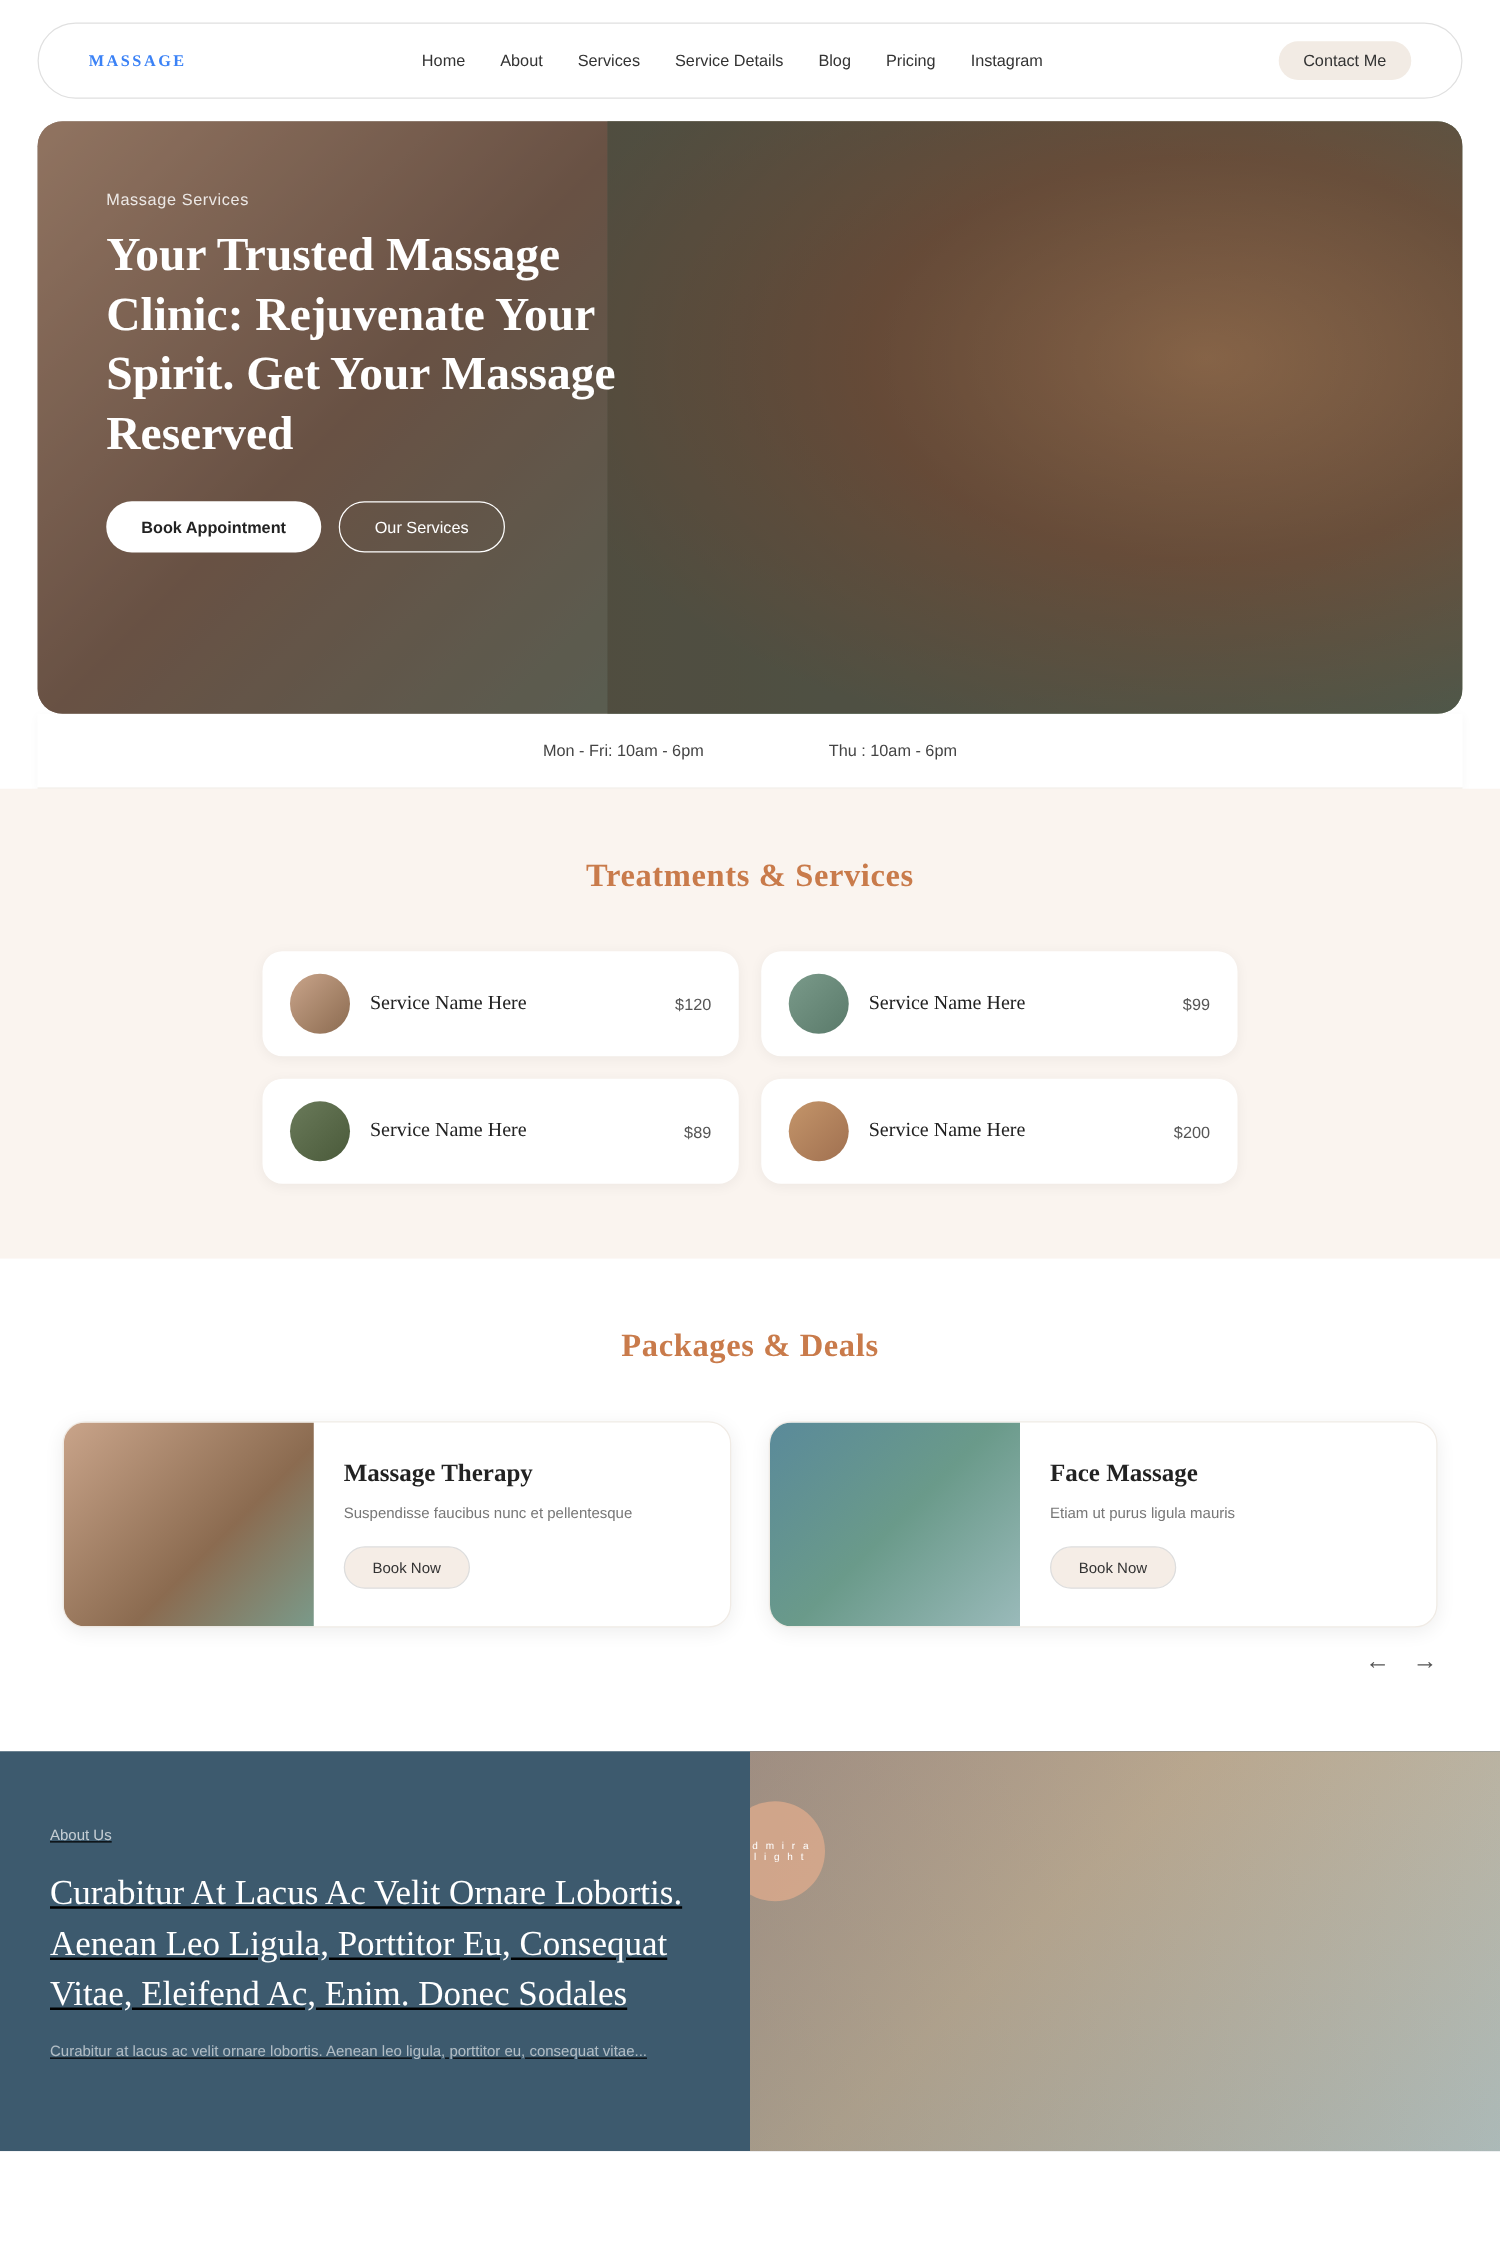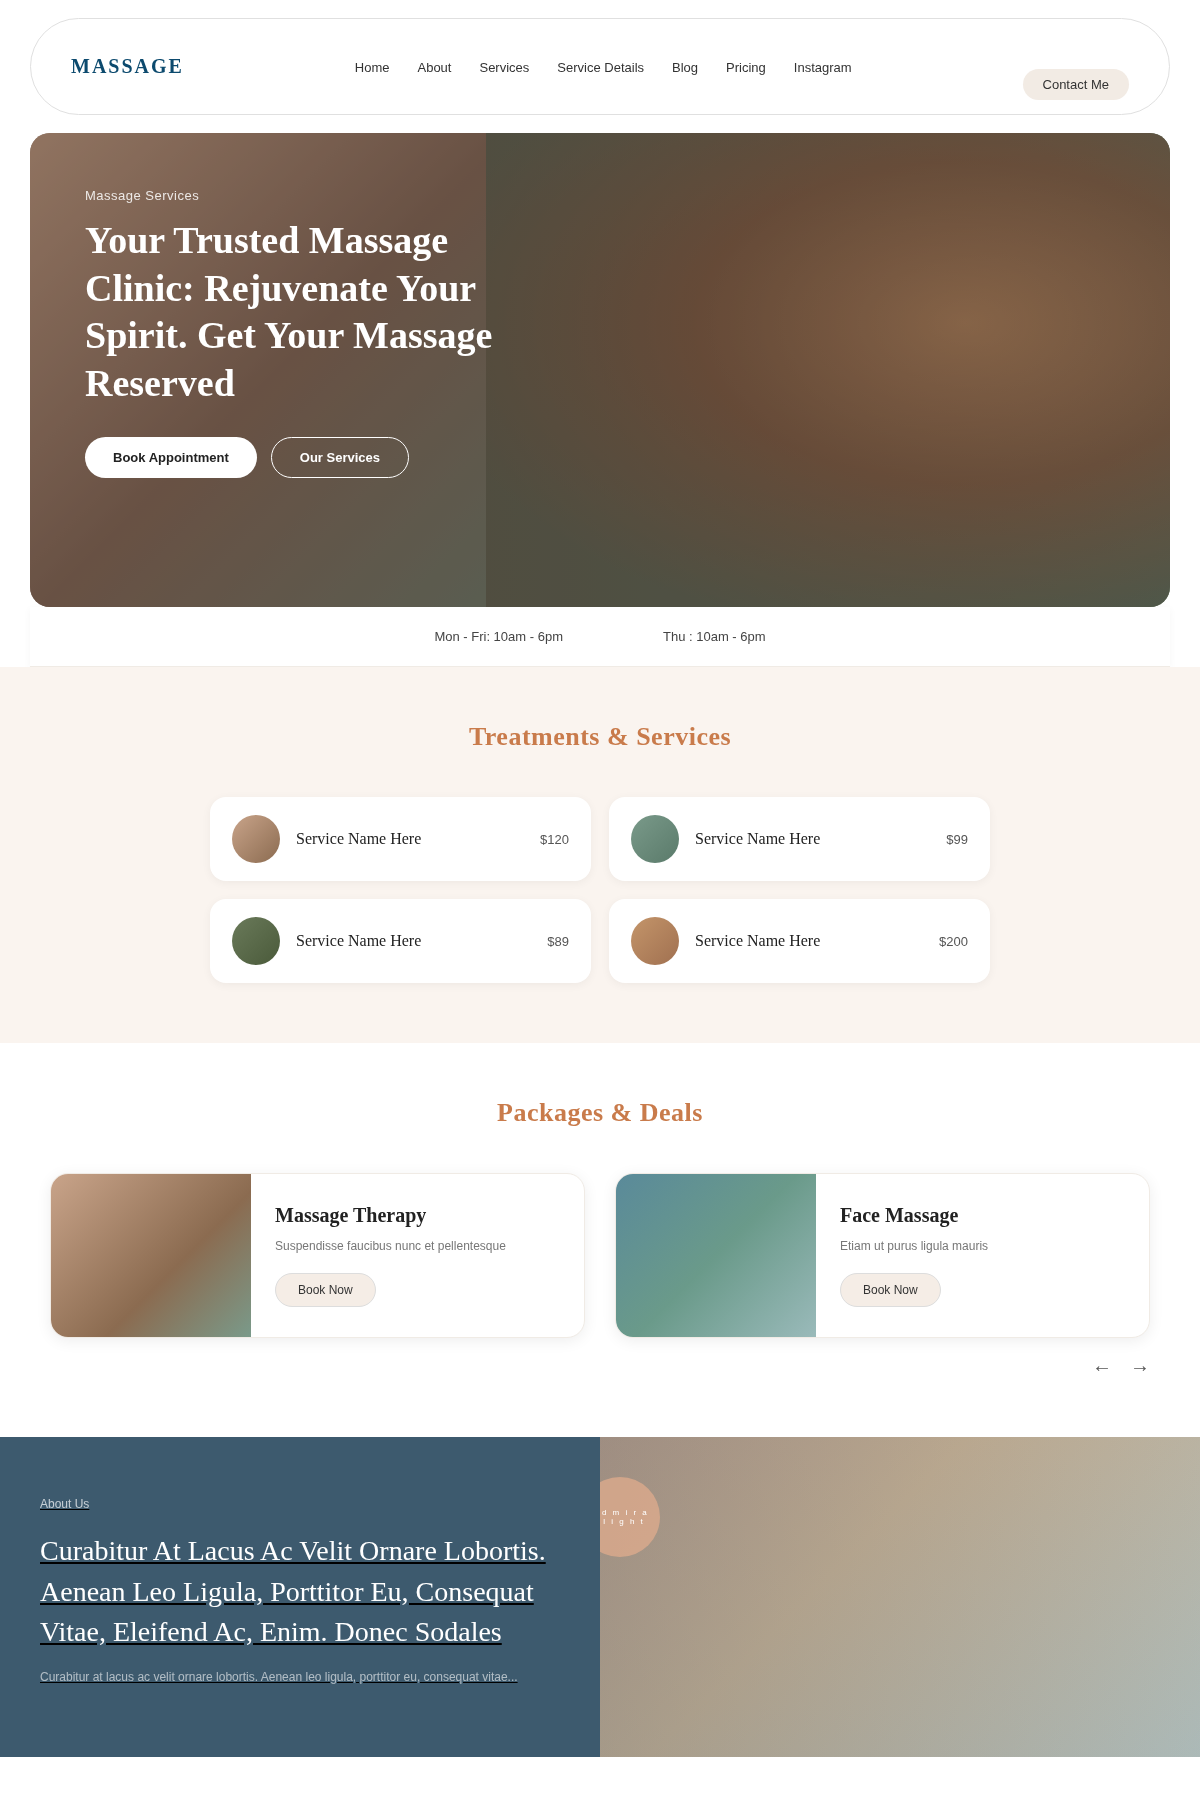--- a/index.html
+++ b/index.html
@@ -5,28 +5,27 @@
     * { margin: 0; padding: 0; box-sizing: border-box; }
     body { font-family: 'Georgia', serif; background: #fff; width: 1200px; }
 
     
     .navbar {
       display: flex; align-items: center; justify-content: space-between;
       padding: 14px 40px; background: #fff;
       border: 1px solid #e0e0e0; border-radius: 50px;
       margin: 18px 30px; position: relative; z-index: 10;
     }
-    .nav-logo { font-weight: 700; font-size: 20px; letter-spacing: 2px; color: #0c4a6e; }
+    .nav-logo { font-weight: 700; font-size: 13px; letter-spacing: 2px; color: #3b82f6; }
     .nav-links { display: flex; gap: 28px; list-style: none; }
     .nav-links a { text-decoration: none; color: #333; font-size: 13px; font-family: Arial, sans-serif; }
     .nav-contact-btn {
       background: #f2ebe4; border: none; border-radius: 50px;
       padding: 8px 20px; font-size: 13px; cursor: pointer; color: #333;
       font-family: Arial, sans-serif;
-      margin-top: 36px;
     }
 
     
     .hero {
       position: relative; height: 474px; overflow: hidden;
       background: linear-gradient(to right, rgba(60,40,30,0.55) 40%, rgba(80,60,50,0.2) 100%);
       margin: 0 30px; border-radius: 20px;
     }
     .hero-bg {
       position: absolute; inset: 0; z-index: 0;
@@ -42,21 +41,21 @@
     .hero-content { position: relative; z-index: 3; padding: 55px 55px; }
     .hero-subtitle { color: rgba(255,255,255,0.85); font-size: 13px; font-family: Arial, sans-serif; margin-bottom: 14px; letter-spacing: 0.5px; }
     .hero-title { color: #fff; font-size: 38px; font-weight: 700; line-height: 1.25; max-width: 480px; margin-bottom: 30px; }
     .hero-buttons { display: flex; gap: 14px; }
     .btn-book {
       background: #fff; color: #222; border: none; border-radius: 50px;
       padding: 12px 28px; font-size: 13px; font-weight: 600; cursor: pointer; font-family: Arial, sans-serif;
     }
     .btn-services {
       background: transparent; color: #fff; border: 1.5px solid #fff; border-radius: 50px;
-      padding: 12px 28px; font-size: 13px; font-weight: 700; cursor: pointer; font-family: Arial, sans-serif;
+      padding: 12px 28px; font-size: 13px; font-weight: 400; cursor: pointer; font-family: Arial, sans-serif;
     }
 
     
     .hours-bar {
       background: #fff; padding: 22px 0; display: flex; justify-content: center;
       gap: 100px; border-bottom: 1px solid #f0ebe5; margin: 0 30px;
       box-shadow: 0 2px 8px rgba(0,0,0,0.04);
     }
     .hours-item { font-size: 13px; color: #444; font-family: Arial, sans-serif; }
 

